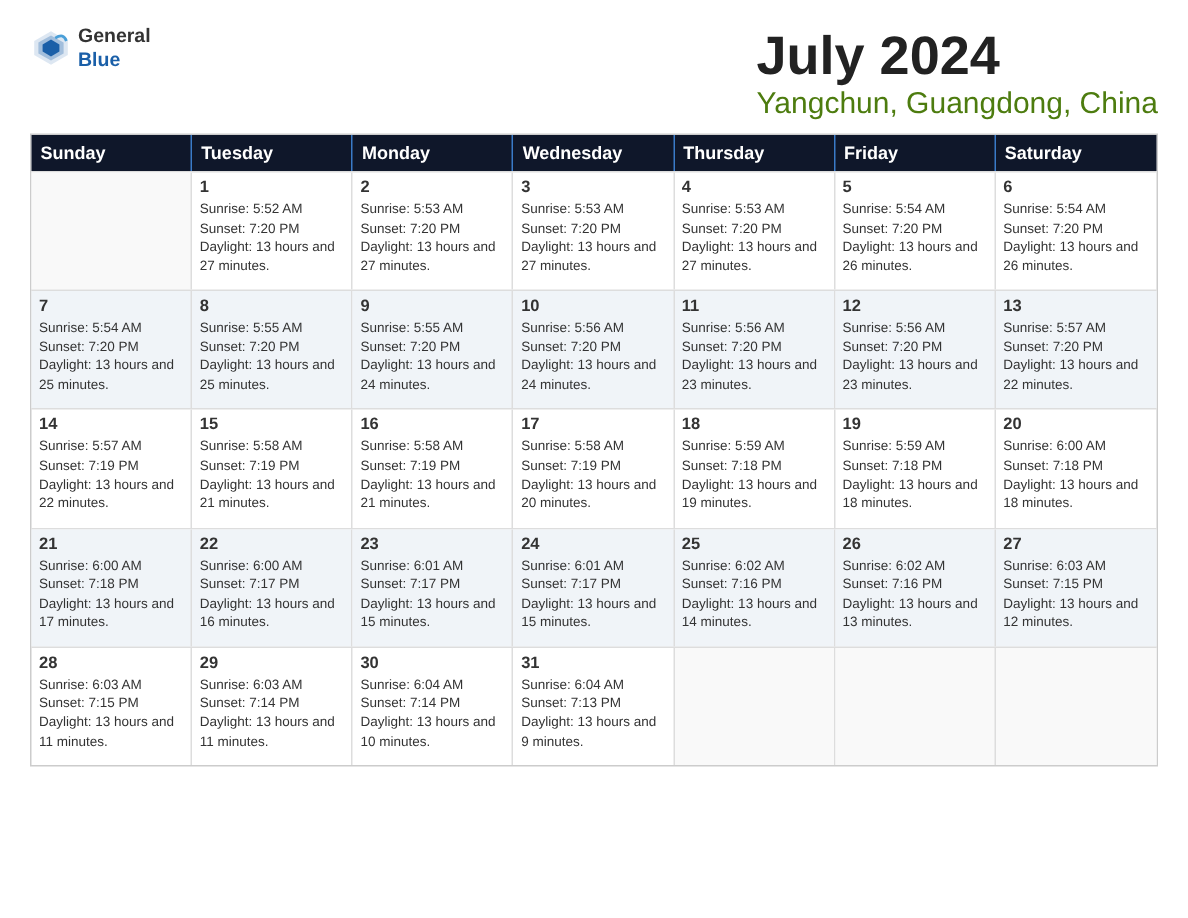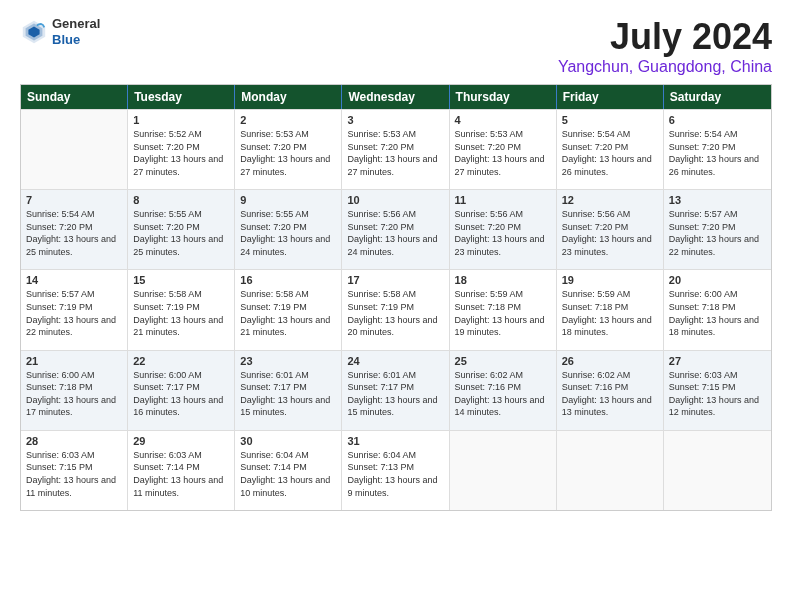--- a/index.html
+++ b/index.html
@@ -32,41 +32,40 @@
       font-size: 13px;
       line-height: 1.2;
     }
     .logo-text .general { color: #333; font-weight: bold; }
     .logo-text .blue { color: #1a5fa8; font-weight: bold; margin-top: 44px; }
     .logo-icon {
       width: 28px;
       height: 28px;
     }
     .title-block {
-      text-align: right;
     }
     .main-title {
       font-size: 36px;
       font-weight: bold;
       color: #222;
     }
     .subtitle {
-      font-size: 16px;
-      color: #6d28d9;
+      font-size: 20px;
+      color: #4d7c0f;
     }
     .calendar {
       flex: 1;
       display: flex;
       flex-direction: column;
       border: 1px solid #ccc;
     }
     .cal-header {
       display: grid;
       grid-template-columns: repeat(7, 1fr);
-      background: #14532d;
+      background: #0f172a;
     }
     .cal-header-cell {
       color: #fff;
       font-weight: bold;
       font-size: 12px;
       padding: 5px 6px;
       text-align: left;
       border-right: 1px solid #3a7bc8;
     }
     .cal-header-cell:last-child { border-right: none; }

